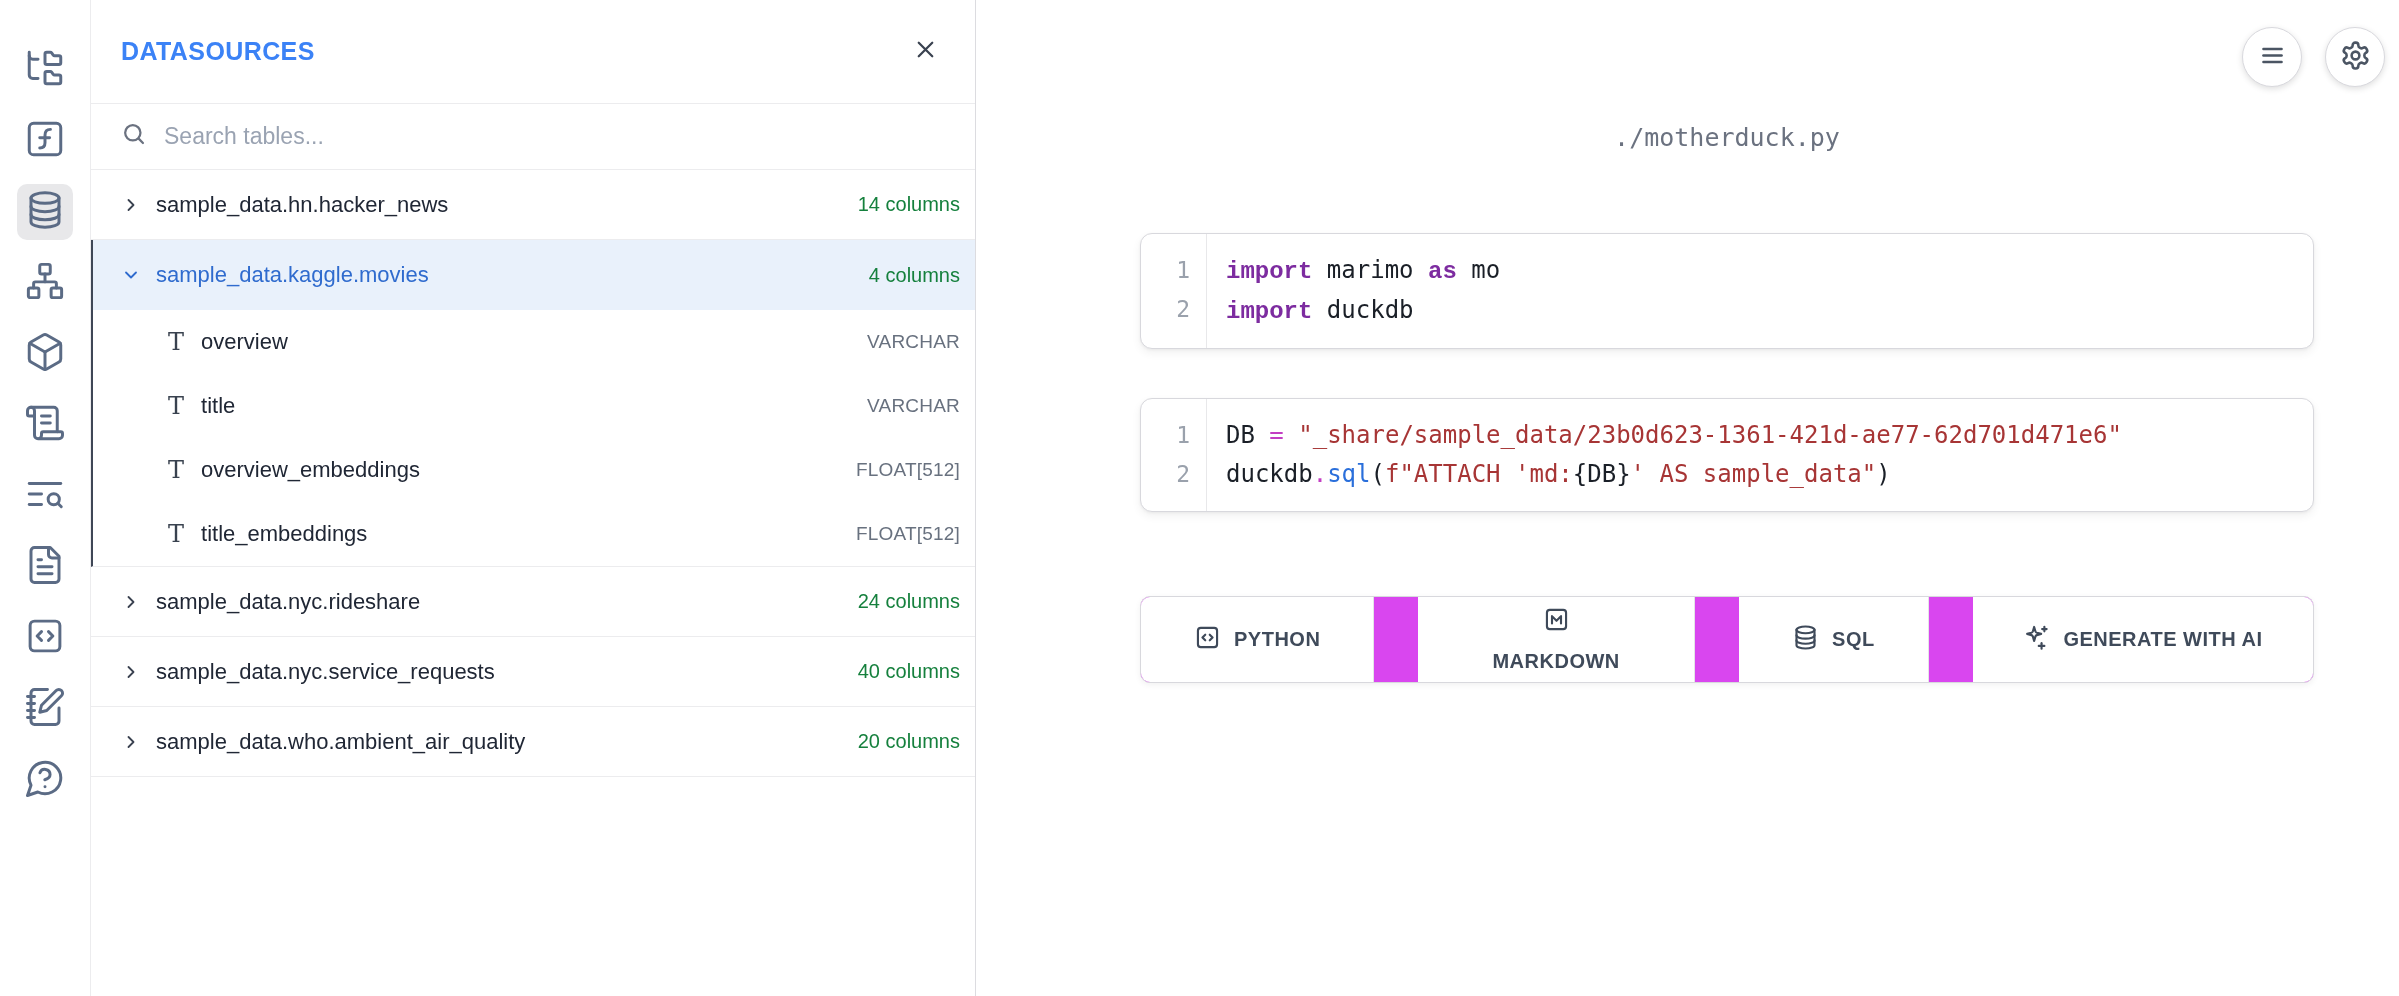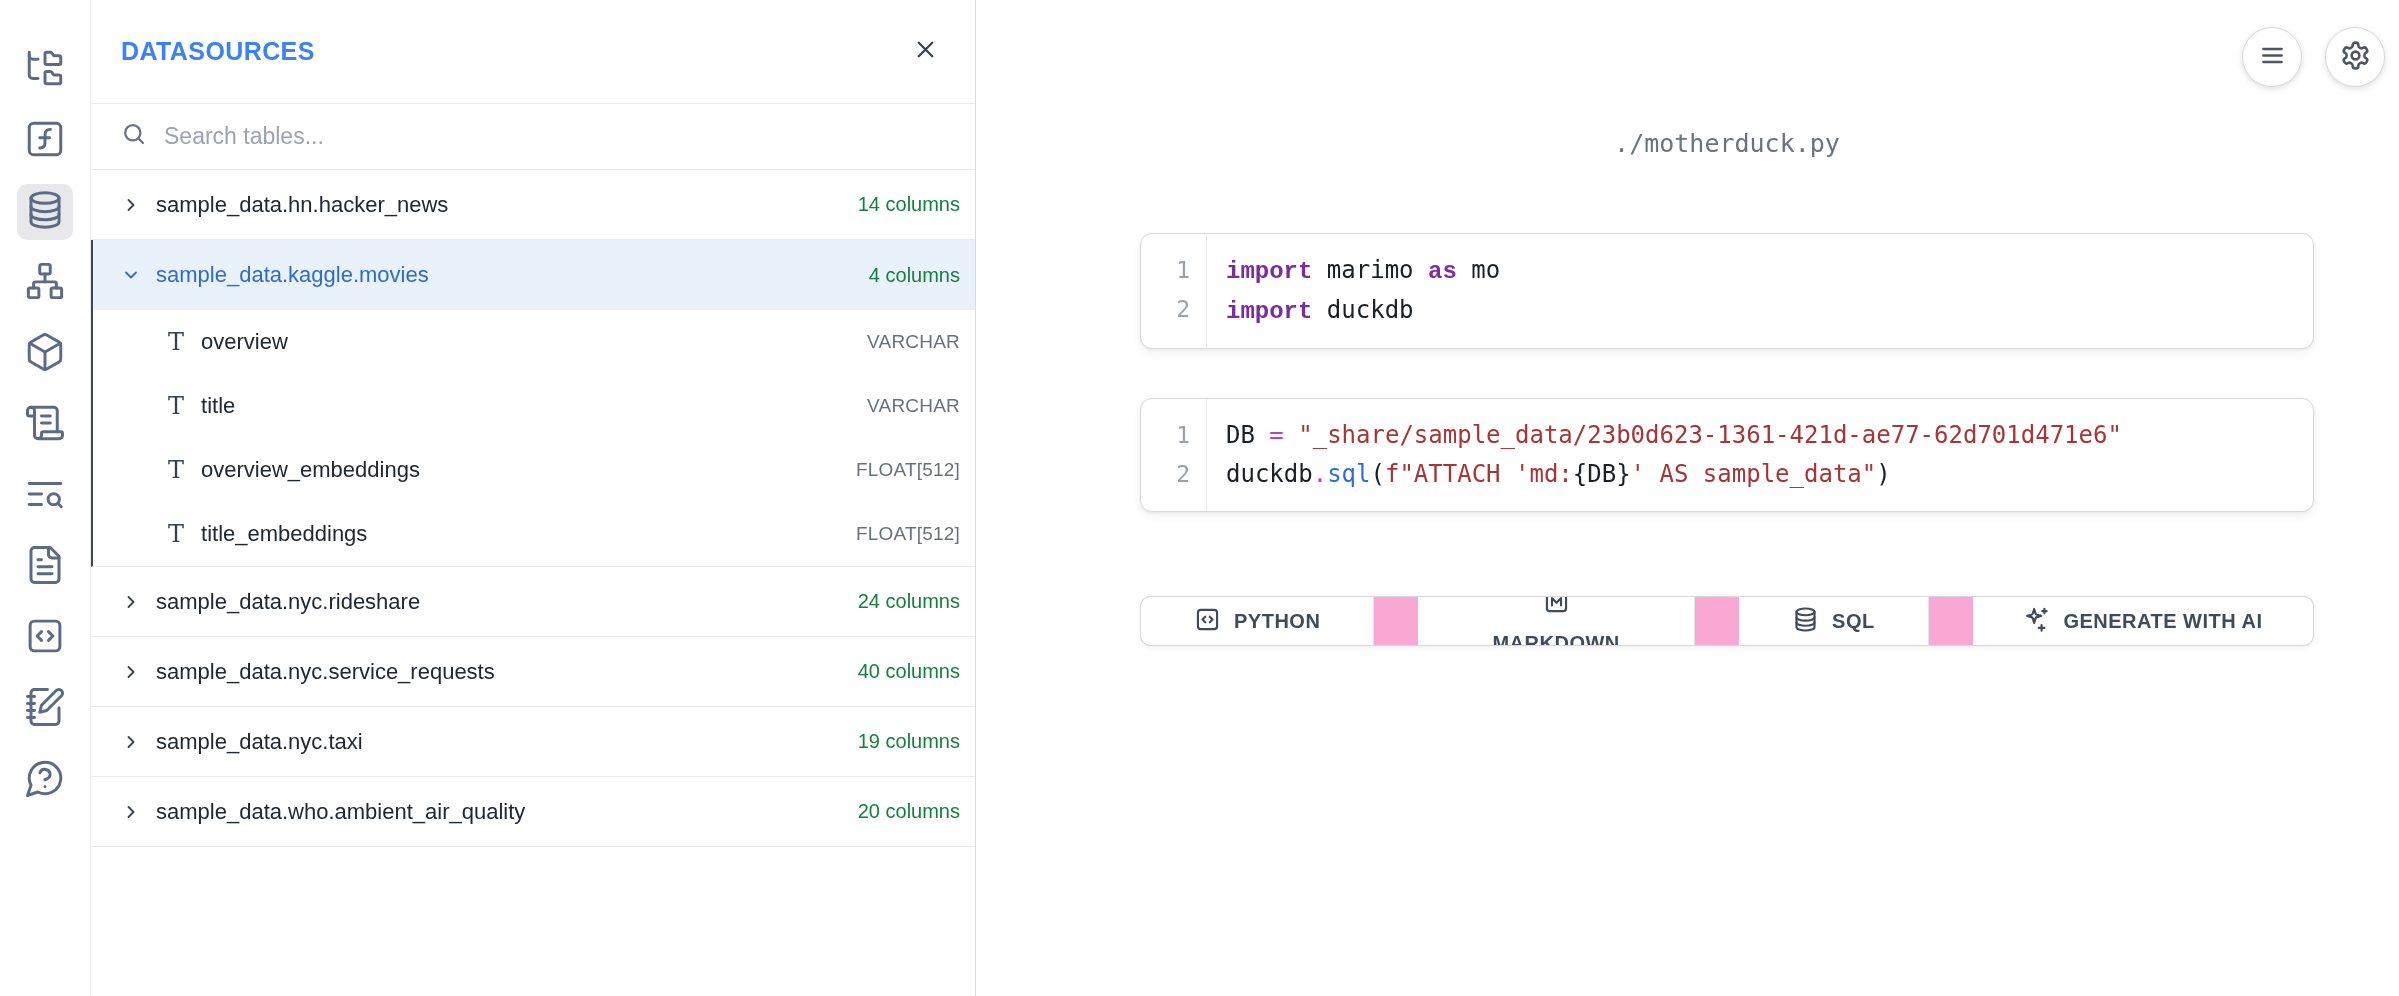--- a/index.html
+++ b/index.html
@@ -45,21 +45,21 @@
   .expanded-group .table-row .tname { color:var(--accent); }
   .expanded-group .table-row .chev svg { stroke:var(--accent); }
 
   .field-row { height:64px; display:flex; align-items:center; gap:17px;
     padding:0 15px 0 75px; cursor:pointer; background:#fff; }
   .field-row .ticon { font-family:"DejaVu Serif", serif; font-size:24px; color:#39424f; line-height:1; }
   .field-row .fname { font-size:22px; color:#202735; }
   .field-row .ftype { margin-left:auto; font-size:19px; color:#68717f; letter-spacing:.2px; }
 
   
-  #file-title { position:absolute; left:1140px; top:129px; width:1174px; text-align:center;
+  #file-title { position:absolute; left:1140px; top:123px; width:1174px; text-align:center;
     font-family:"DejaVu Sans Mono", monospace; font-size:25px; color:#6b7280; }
 
   #header-actions { position:absolute; top:27px; right:14px; display:flex; gap:23px; }
   .circle-btn { width:60px; height:60px; border-radius:50%; background:#fff;
     border:1px solid #d9d9de; box-shadow:0 2px 6px rgba(0,0,0,.13); display:grid; place-items:center; cursor:pointer; }
   .circle-btn svg { width:31px; height:31px; stroke:#4b5563; stroke-width:2; fill:none;
     stroke-linecap:round; stroke-linejoin:round; }
 
   #main-column { position:absolute; left:1140px; top:233px; width:1174px; }
   .cell { display:flex; background:#fff; border:1px solid #d8d8dd; border-radius:12px;
@@ -68,21 +68,21 @@
   .gutter { padding:17px 16px 17px 0; width:66px; text-align:right; border-right:1px solid #e8e8ea;
     font-family:"DejaVu Sans Mono", monospace; font-size:23px; line-height:39px; color:#9aa1ac; }
   .codearea { padding:17px 20px 17px 19px; font-family:"DejaVu Sans Mono", monospace;
     font-size:24px; line-height:39px; color:var(--code-plain); white-space:pre; }
   .tok-kw { color:var(--kw); font-weight:bold;font-family:Liberation Mono, monospace; }
   .tok-str { color:var(--str); }
   .tok-fn { color:var(--fn); }
   .tok-op { color:var(--op); }
   .tok-pl { color:var(--code-plain); }
 
-  #add-bar { margin-top:84px; height:50px; display:flex; background:#f9a8d4;
+  #add-bar { margin-top:84px; height:87px; display:flex; background:#d946ef;
     border:1px solid #d8d8dd; border-radius:10px; box-shadow:0 2px 6px rgba(0,0,0,.06); overflow:hidden;gap:44px; }
   .add-btn { display:flex; align-items:center; justify-content:center; gap:13px;
     border-right:1px solid #e4e4e8; cursor:pointer; background:#fff; }
   .add-btn:last-child { border-right:none; }
   .add-btn svg { width:27px; height:27px; stroke:#3f4a5a; stroke-width:1.9; fill:none;
     stroke-linecap:round; stroke-linejoin:round; }
   .add-btn .lbl { font-size:20px; font-weight:700; color:#3f4a5a; letter-spacing:.5px; }
 </style>
 </head>
 <body>
@@ -259,29 +259,20 @@
           </span>
           <span class="tname">sample_data.nyc.service_requests</span>
           <span class="row-right">40 columns</span>
         </div>
         <div class="table-row">
           <span class="chev">
             <svg viewBox="0 0 24 24">
               <path d="m9 6 6 6-6 6"></path>
             </svg>
           </span>
-          <span class="tname">sample_data.nyc.taxi</span>
-          <span class="row-right">19 columns</span>
-        </div>
-        <div class="table-row">
-          <span class="chev">
-            <svg viewBox="0 0 24 24">
-              <path d="m9 6 6 6-6 6"></path>
-            </svg>
-          </span>
           <span class="tname">sample_data.who.ambient_air_quality</span>
           <span class="row-right">20 columns</span>
         </div>
       </div>
   </div>
 
   <div id="header-actions">
       <div class="circle-btn">
         <span><svg viewBox="0 0 24 24">
             <path d="M5 7h14"></path>

